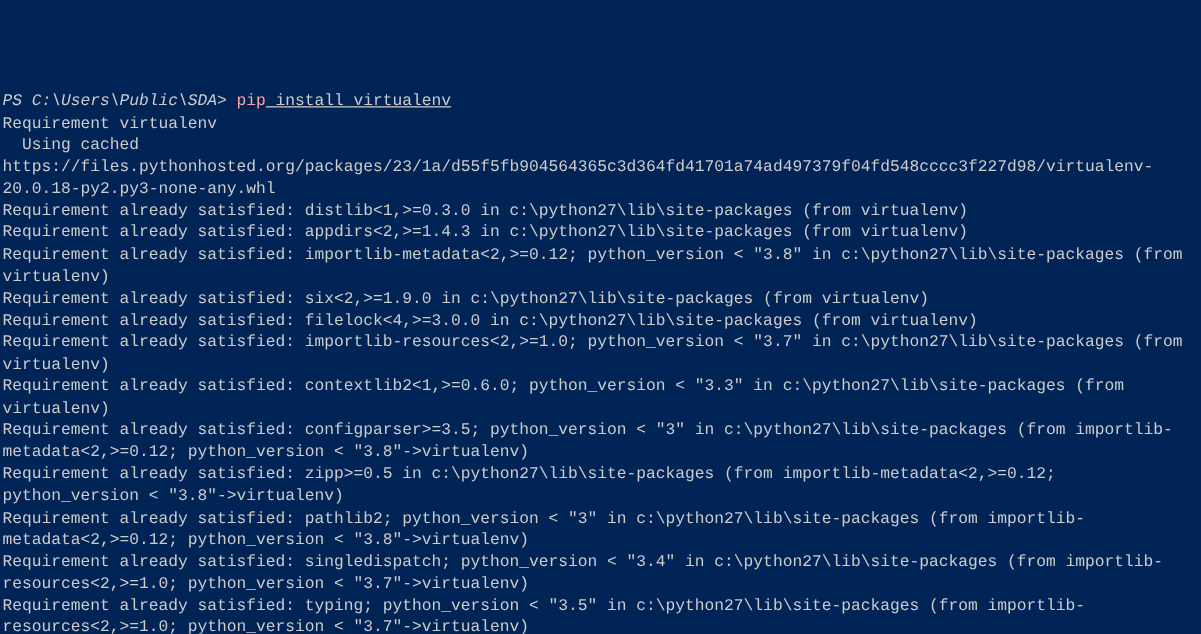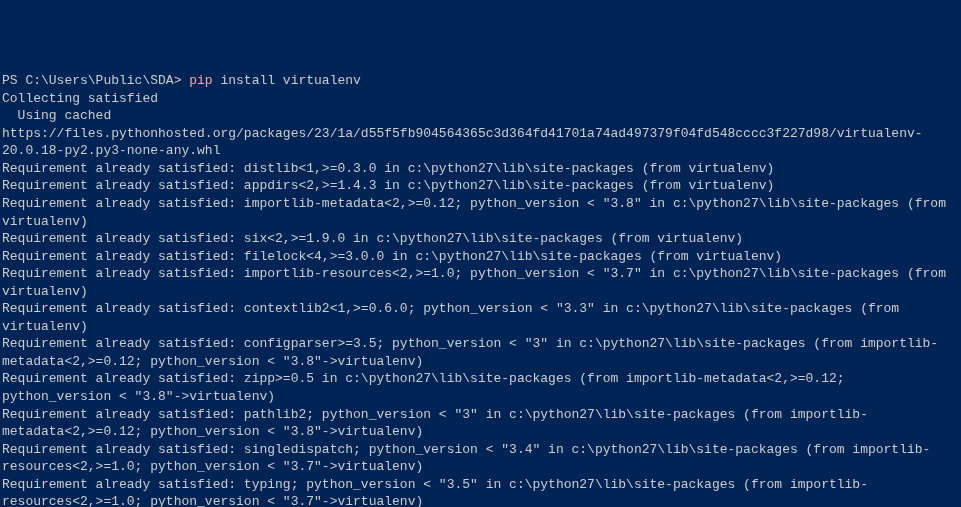--- a/index.html
+++ b/index.html
@@ -15,38 +15,40 @@
       line-height: 1.35;
       padding: 2px;
       width: 961px;
       height: 507px;
       overflow: hidden;
       white-space: pre-wrap;
       word-wrap: break-word;
     }
     .prompt-prefix {
       color: #cccccc;
+      font-style: italic;
     }
     .cmd {
       color: #fca5a5;
     }
     .arg {
       color: #cccccc;
+      text-decoration: underline;
     }
     .output {
       color: #cccccc;
     }
   </style>
 </head>
 <body>
 
 
 
 <span class="prompt-prefix">PS C:\Users\Public\SDA&gt; </span><span class="cmd">pip</span><span class="arg"> install virtualenv</span>
-<span class="output">Collecting satisfied</span>
+<span class="output">Requirement virtualenv</span>
 <span class="output">  Using cached https://files.pythonhosted.org/packages/23/1a/d55f5fb904564365c3d364fd41701a74ad497379f04fd548cccc3f227d98/virtualenv-20.0.18-py2.py3-none-any.whl</span>
 <span class="output">Requirement already satisfied: distlib&lt;1,&gt;=0.3.0 in c:\python27\lib\site-packages (from virtualenv)</span>
 <span class="output">Requirement already satisfied: appdirs&lt;2,&gt;=1.4.3 in c:\python27\lib\site-packages (from virtualenv)</span>
 <span class="output">Requirement already satisfied: importlib-metadata&lt;2,&gt;=0.12; python_version &lt; "3.8" in c:\python27\lib\site-packages (from virtualenv)</span>
 <span class="output">Requirement already satisfied: six&lt;2,&gt;=1.9.0 in c:\python27\lib\site-packages (from virtualenv)</span>
 <span class="output">Requirement already satisfied: filelock&lt;4,&gt;=3.0.0 in c:\python27\lib\site-packages (from virtualenv)</span>
 <span class="output">Requirement already satisfied: importlib-resources&lt;2,&gt;=1.0; python_version &lt; "3.7" in c:\python27\lib\site-packages (from virtualenv)</span>
 <span class="output">Requirement already satisfied: contextlib2&lt;1,&gt;=0.6.0; python_version &lt; "3.3" in c:\python27\lib\site-packages (from virtualenv)</span>
 <span class="output">Requirement already satisfied: configparser&gt;=3.5; python_version &lt; "3" in c:\python27\lib\site-packages (from importlib-metadata&lt;2,&gt;=0.12; python_version &lt; "3.8"-&gt;virtualenv)</span>
 <span class="output">Requirement already satisfied: zipp&gt;=0.5 in c:\python27\lib\site-packages (from importlib-metadata&lt;2,&gt;=0.12; python_version &lt; "3.8"-&gt;virtualenv)</span>

